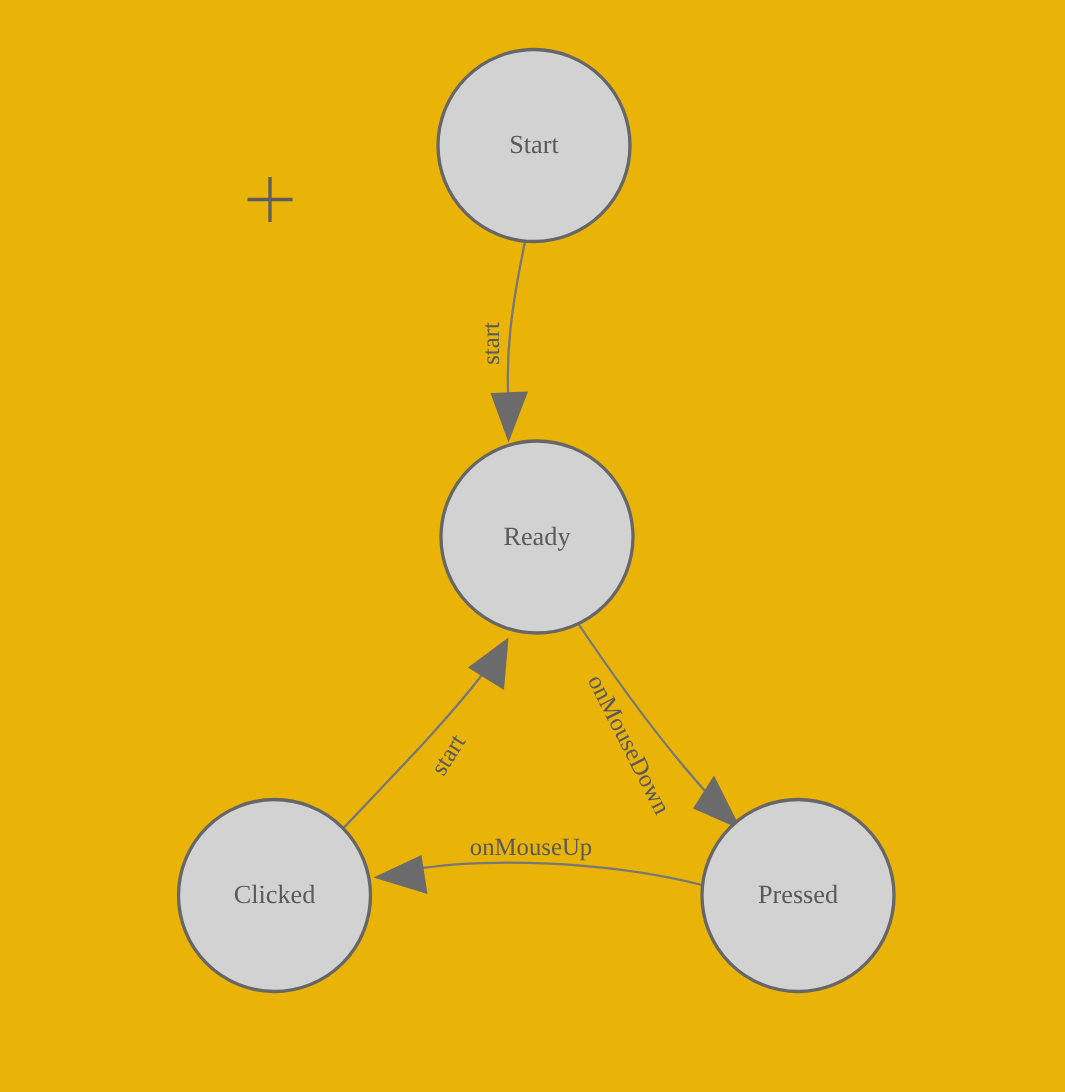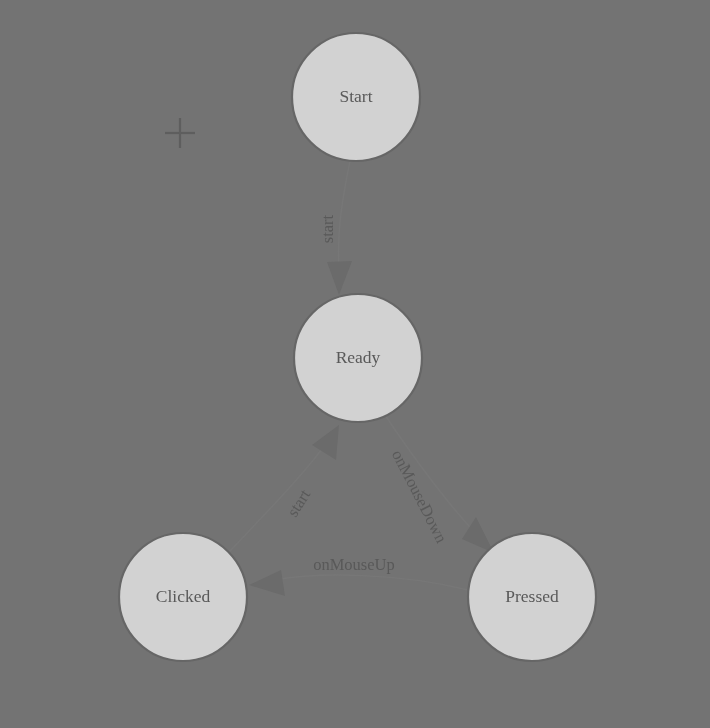--- a/index.html
+++ b/index.html
@@ -4,21 +4,21 @@
 <style>
   html, body {
     margin: 0;
     padding: 0;
     background: #ffffff;
   }
   #canvas {
     position: relative;
     width: 710px;
     height: 728px;
-    background: #737373;
+    background: #eab308;
     overflow: hidden;
     font-family: "Liberation Serif", "DejaVu Serif", serif;
   }
   #diagram-svg {
     position: absolute;
     left: 0;
     top: 0;
     width: 710px;
     height: 728px;
   }

